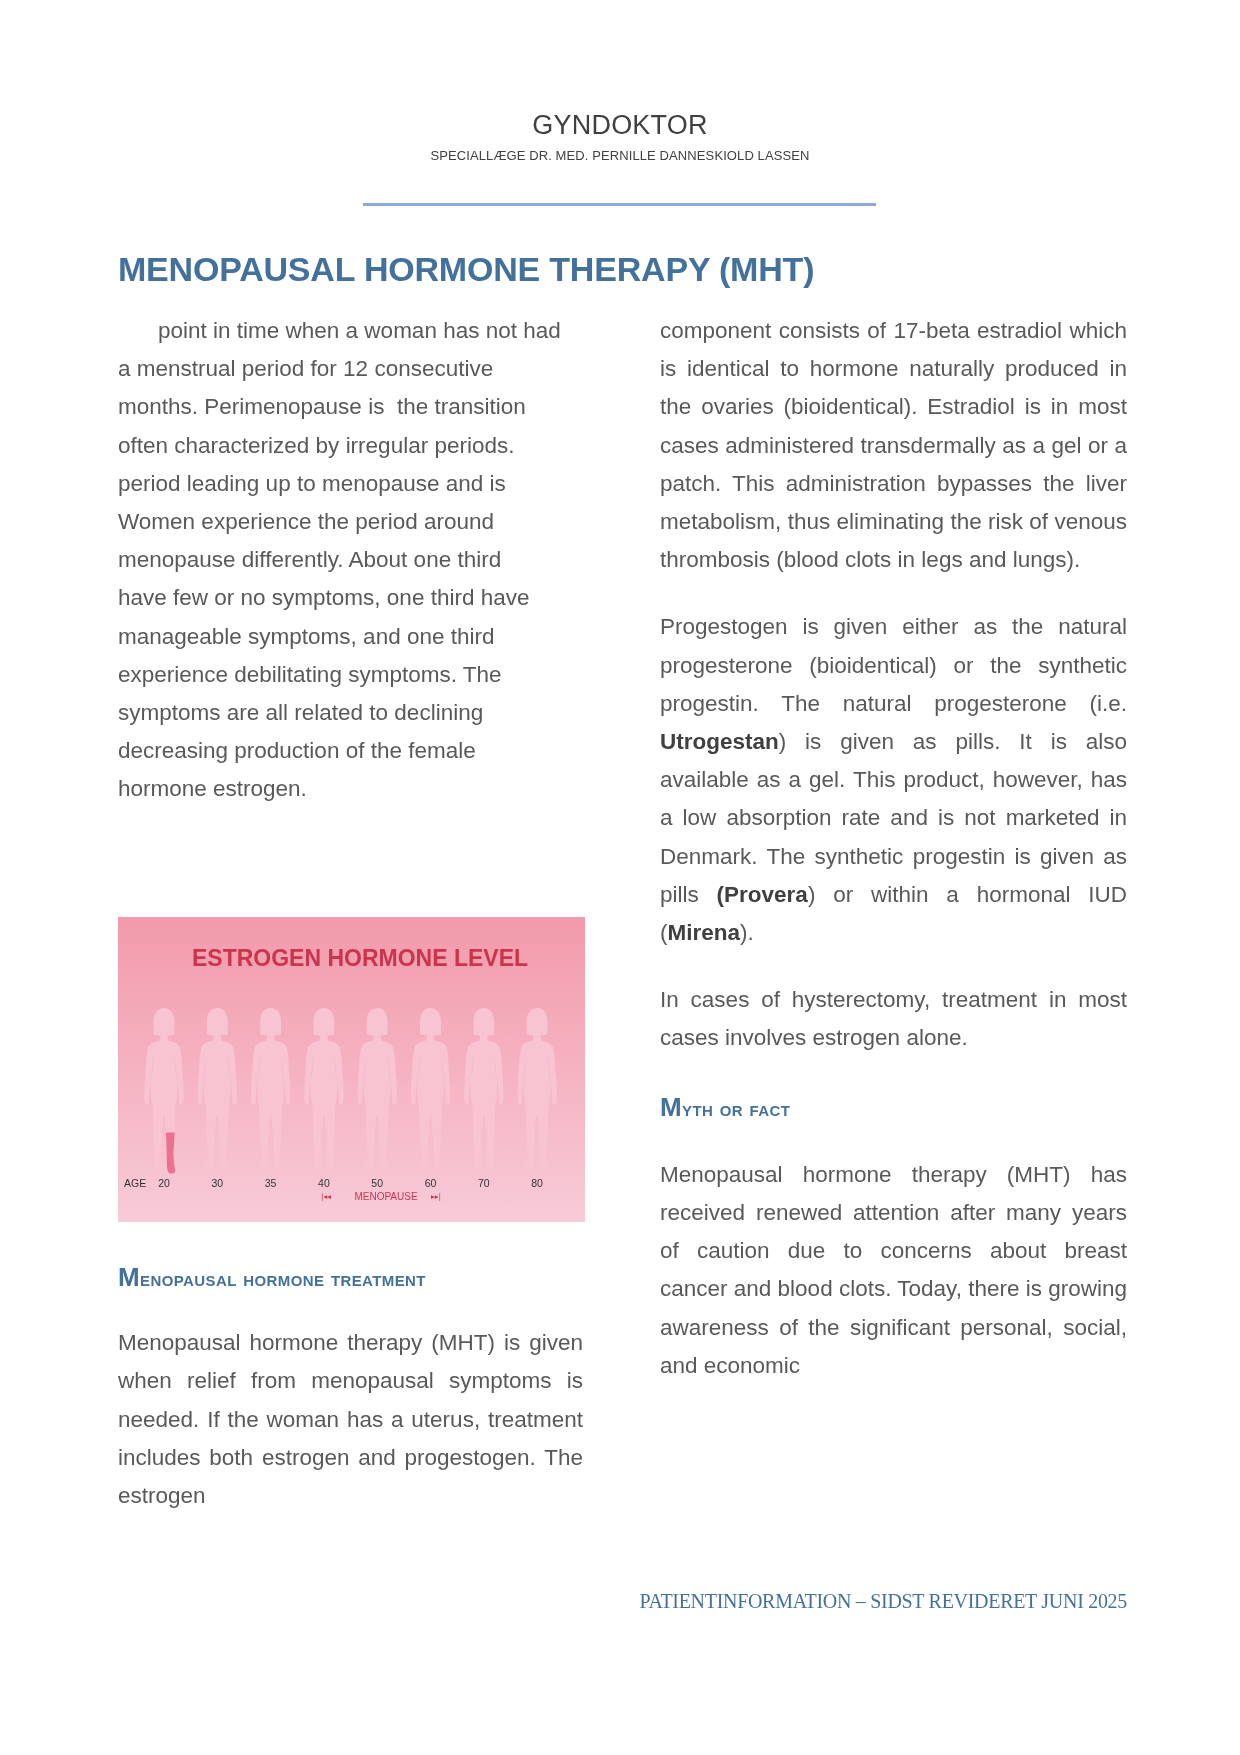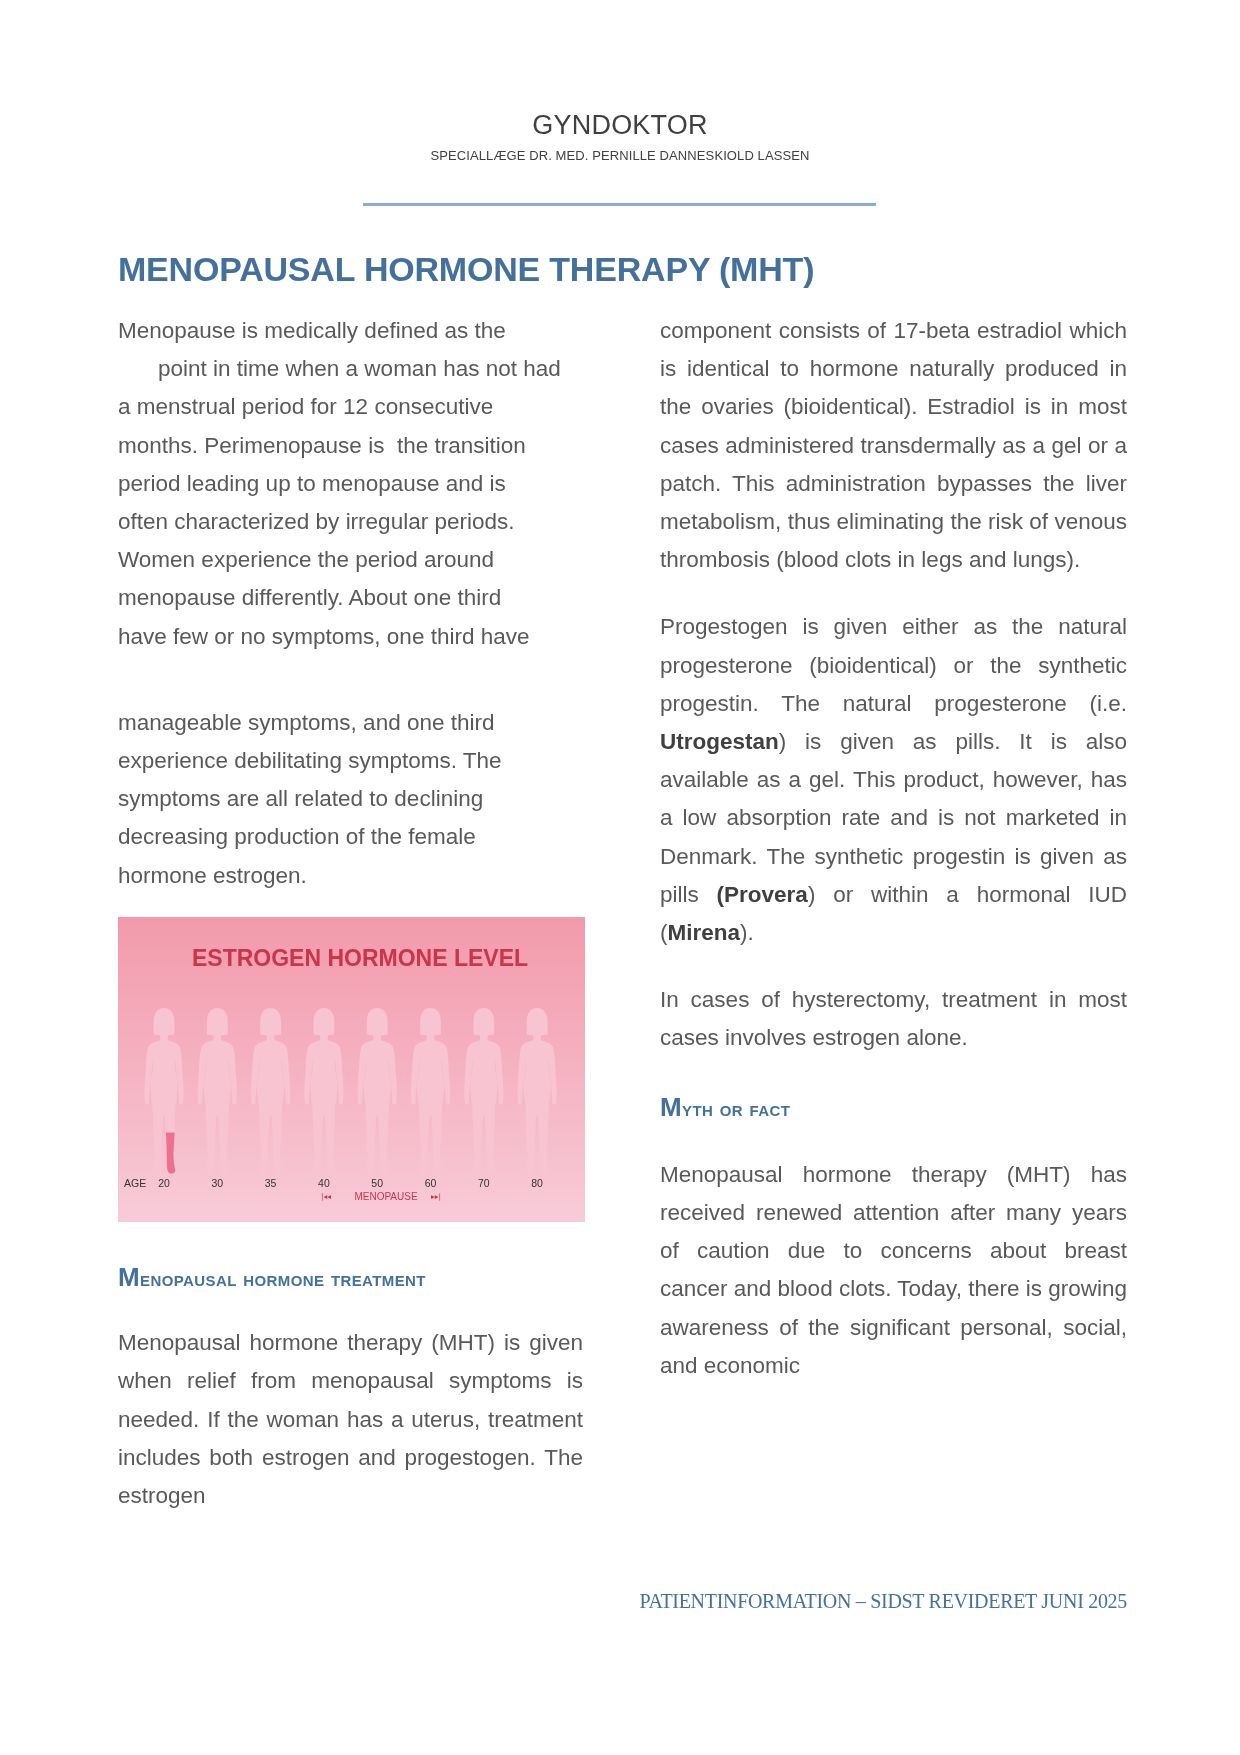--- a/index.html
+++ b/index.html
@@ -31,30 +31,29 @@
 <div class="header">
   <div class="brand">GYNDOKTOR</div>
   <div class="subtitle">SPECIALLÆGE DR. MED. PERNILLE DANNESKIOLD LASSEN</div>
 </div>
 <div class="header-rule"></div>
 
 <h1 class="page-title">MENOPAUSAL HORMONE THERAPY (MHT)</h1>
 
 <div class="col left" style="top:312px;">
   <div id="intro-lines">
-      <div style="white-space: pre;">Menopause is medically defined as the</div>
       <div style="white-space: pre; margin-left: 40px;">point in time when a woman has not had</div>
       <div style="white-space: pre;">a menstrual period for 12 consecutive</div>
       <div style="white-space: pre;">months. Perimenopause is  the transition</div>
+      <div style="white-space: pre;">often characterized by irregular periods.</div>
       <div style="white-space: pre;">period leading up to menopause and is</div>
-      <div style="white-space: pre;">often characterized by irregular periods.</div>
       <div style="white-space: pre;">Women experience the period around</div>
       <div style="white-space: pre;">menopause differently. About one third</div>
       <div style="white-space: pre;">have few or no symptoms, one third have</div>
-      <div style="white-space: pre; margin-top: 48px;">manageable symptoms, and one third</div>
+      <div style="white-space: pre;">manageable symptoms, and one third</div>
       <div style="white-space: pre;">experience debilitating symptoms. The</div>
       <div style="white-space: pre;">symptoms are all related to declining</div>
       <div style="white-space: pre;">decreasing production of the female</div>
       <div style="white-space: pre;">hormone estrogen.</div>
     </div>
 </div>
 
 <div class="figure">
   <svg id="fig-svg" width="467" height="305" viewBox="0 0 467 305">
     <defs>

